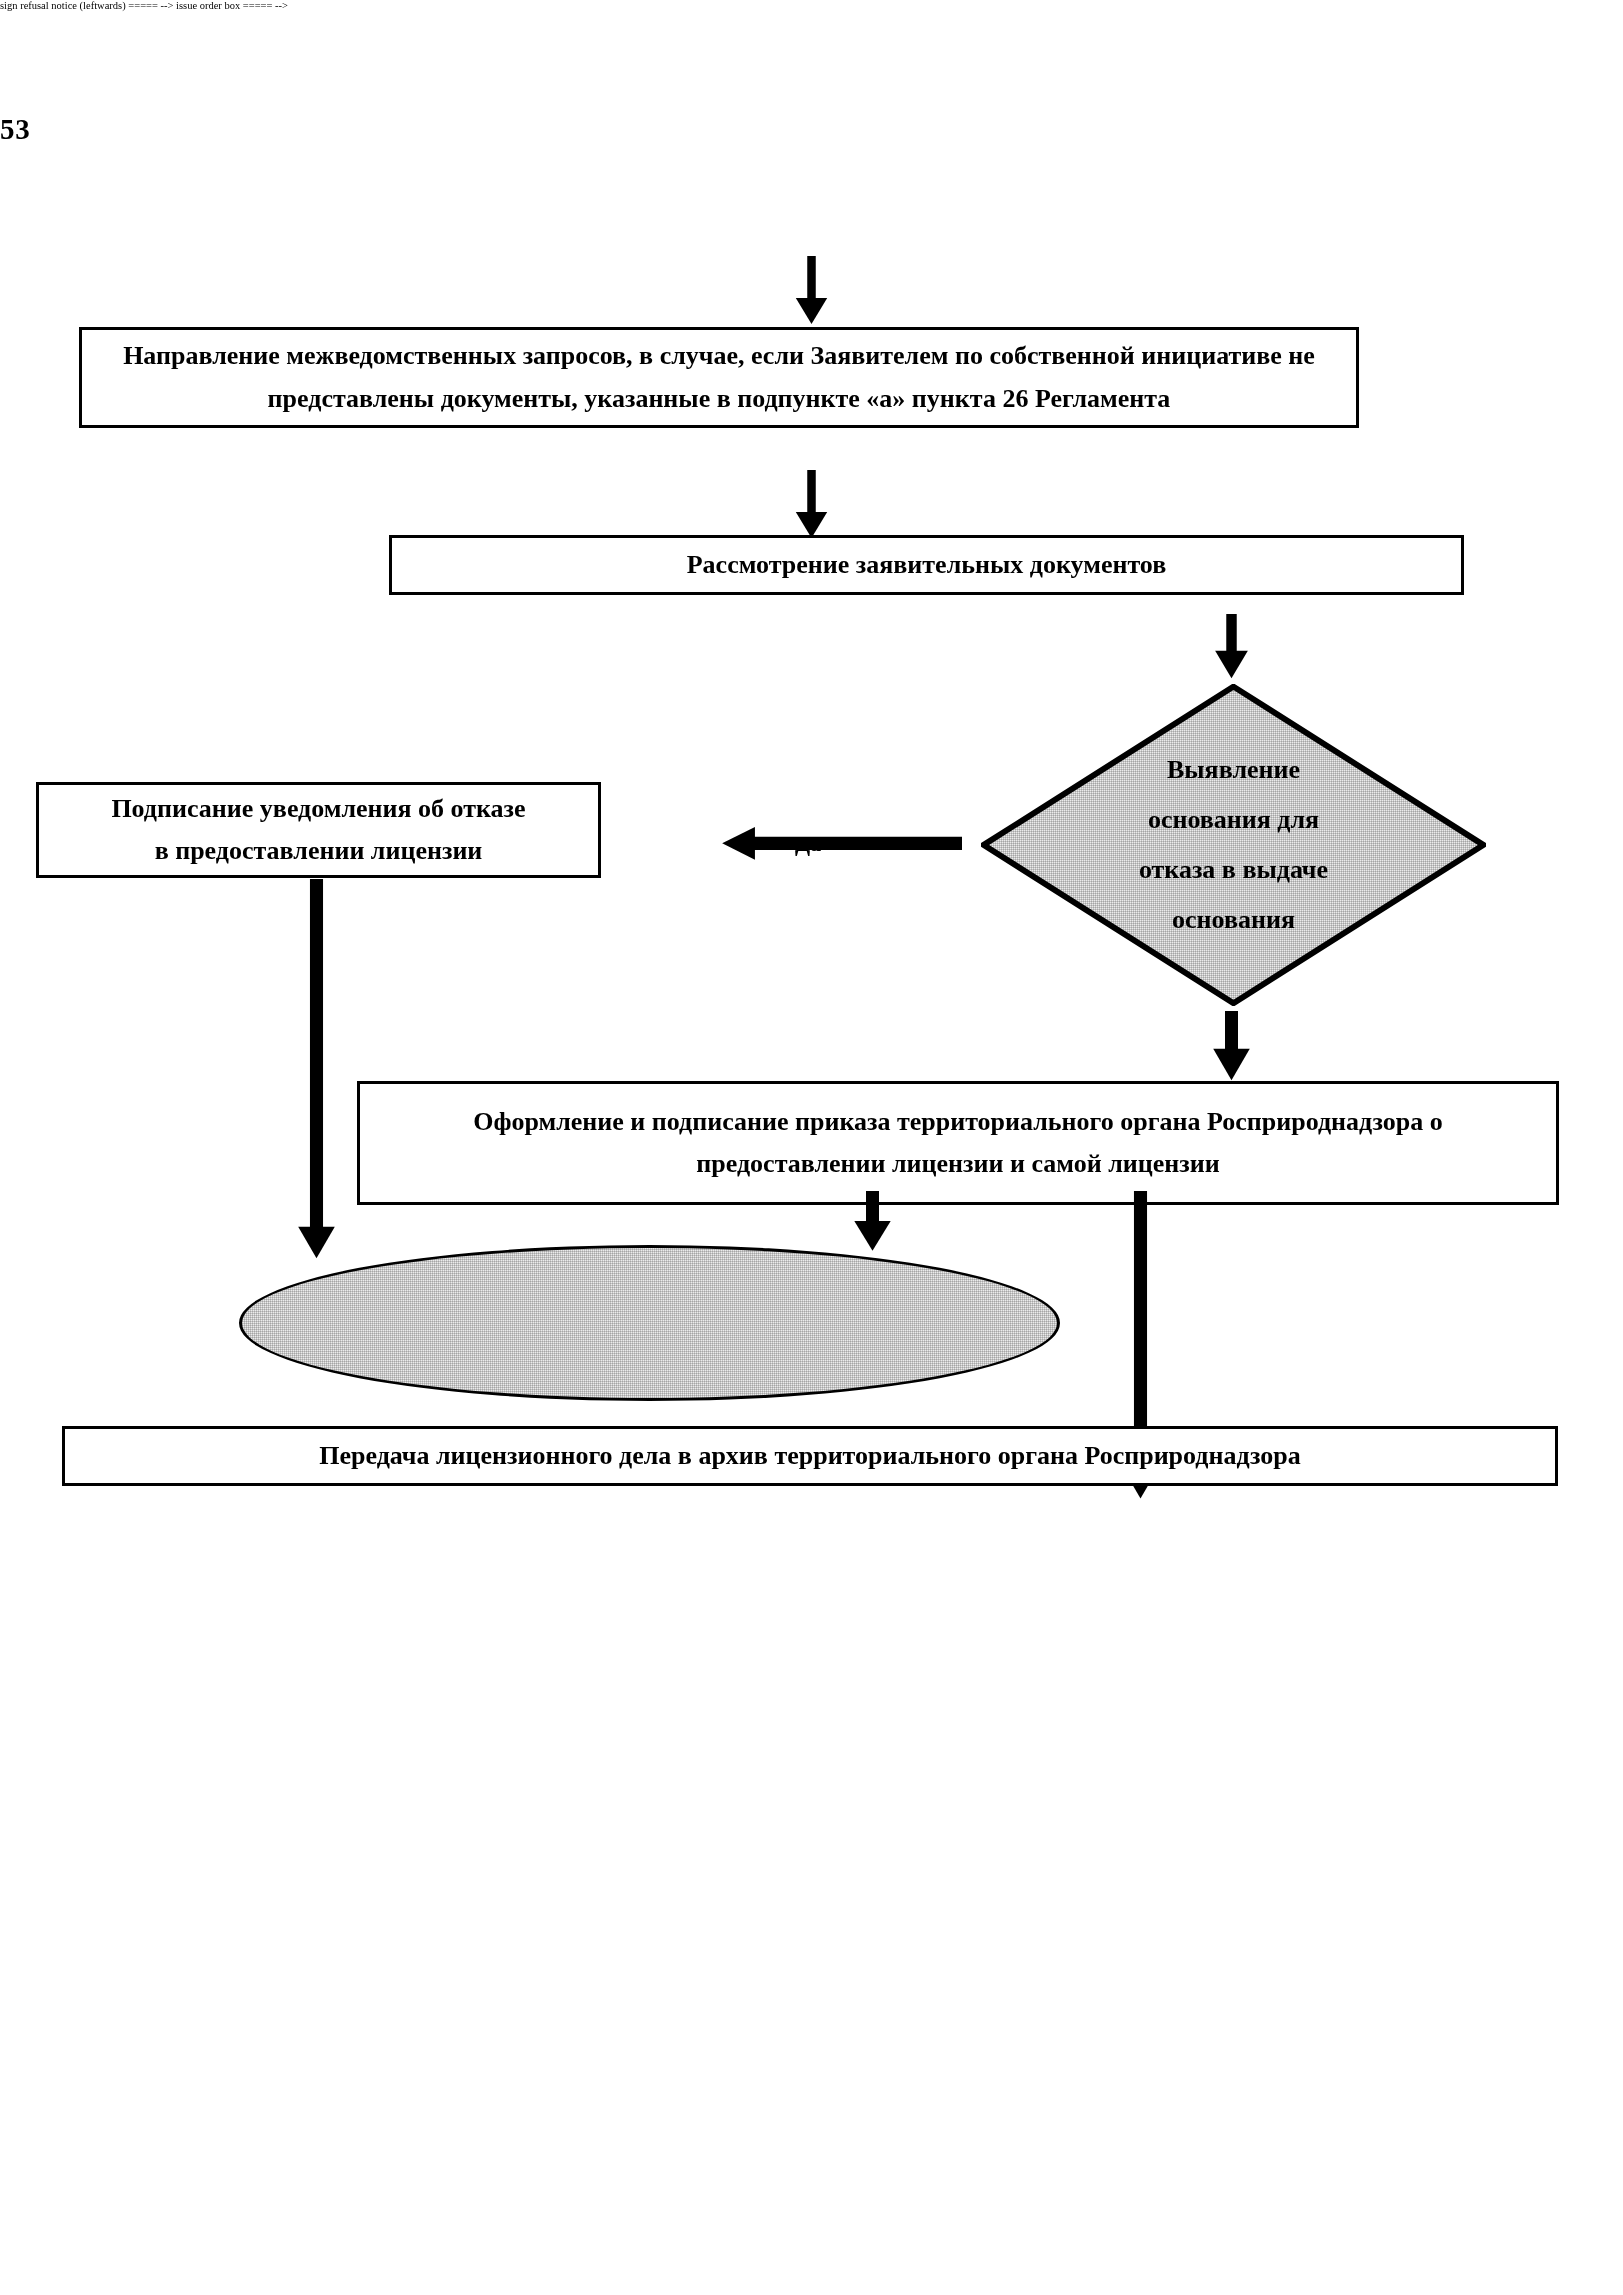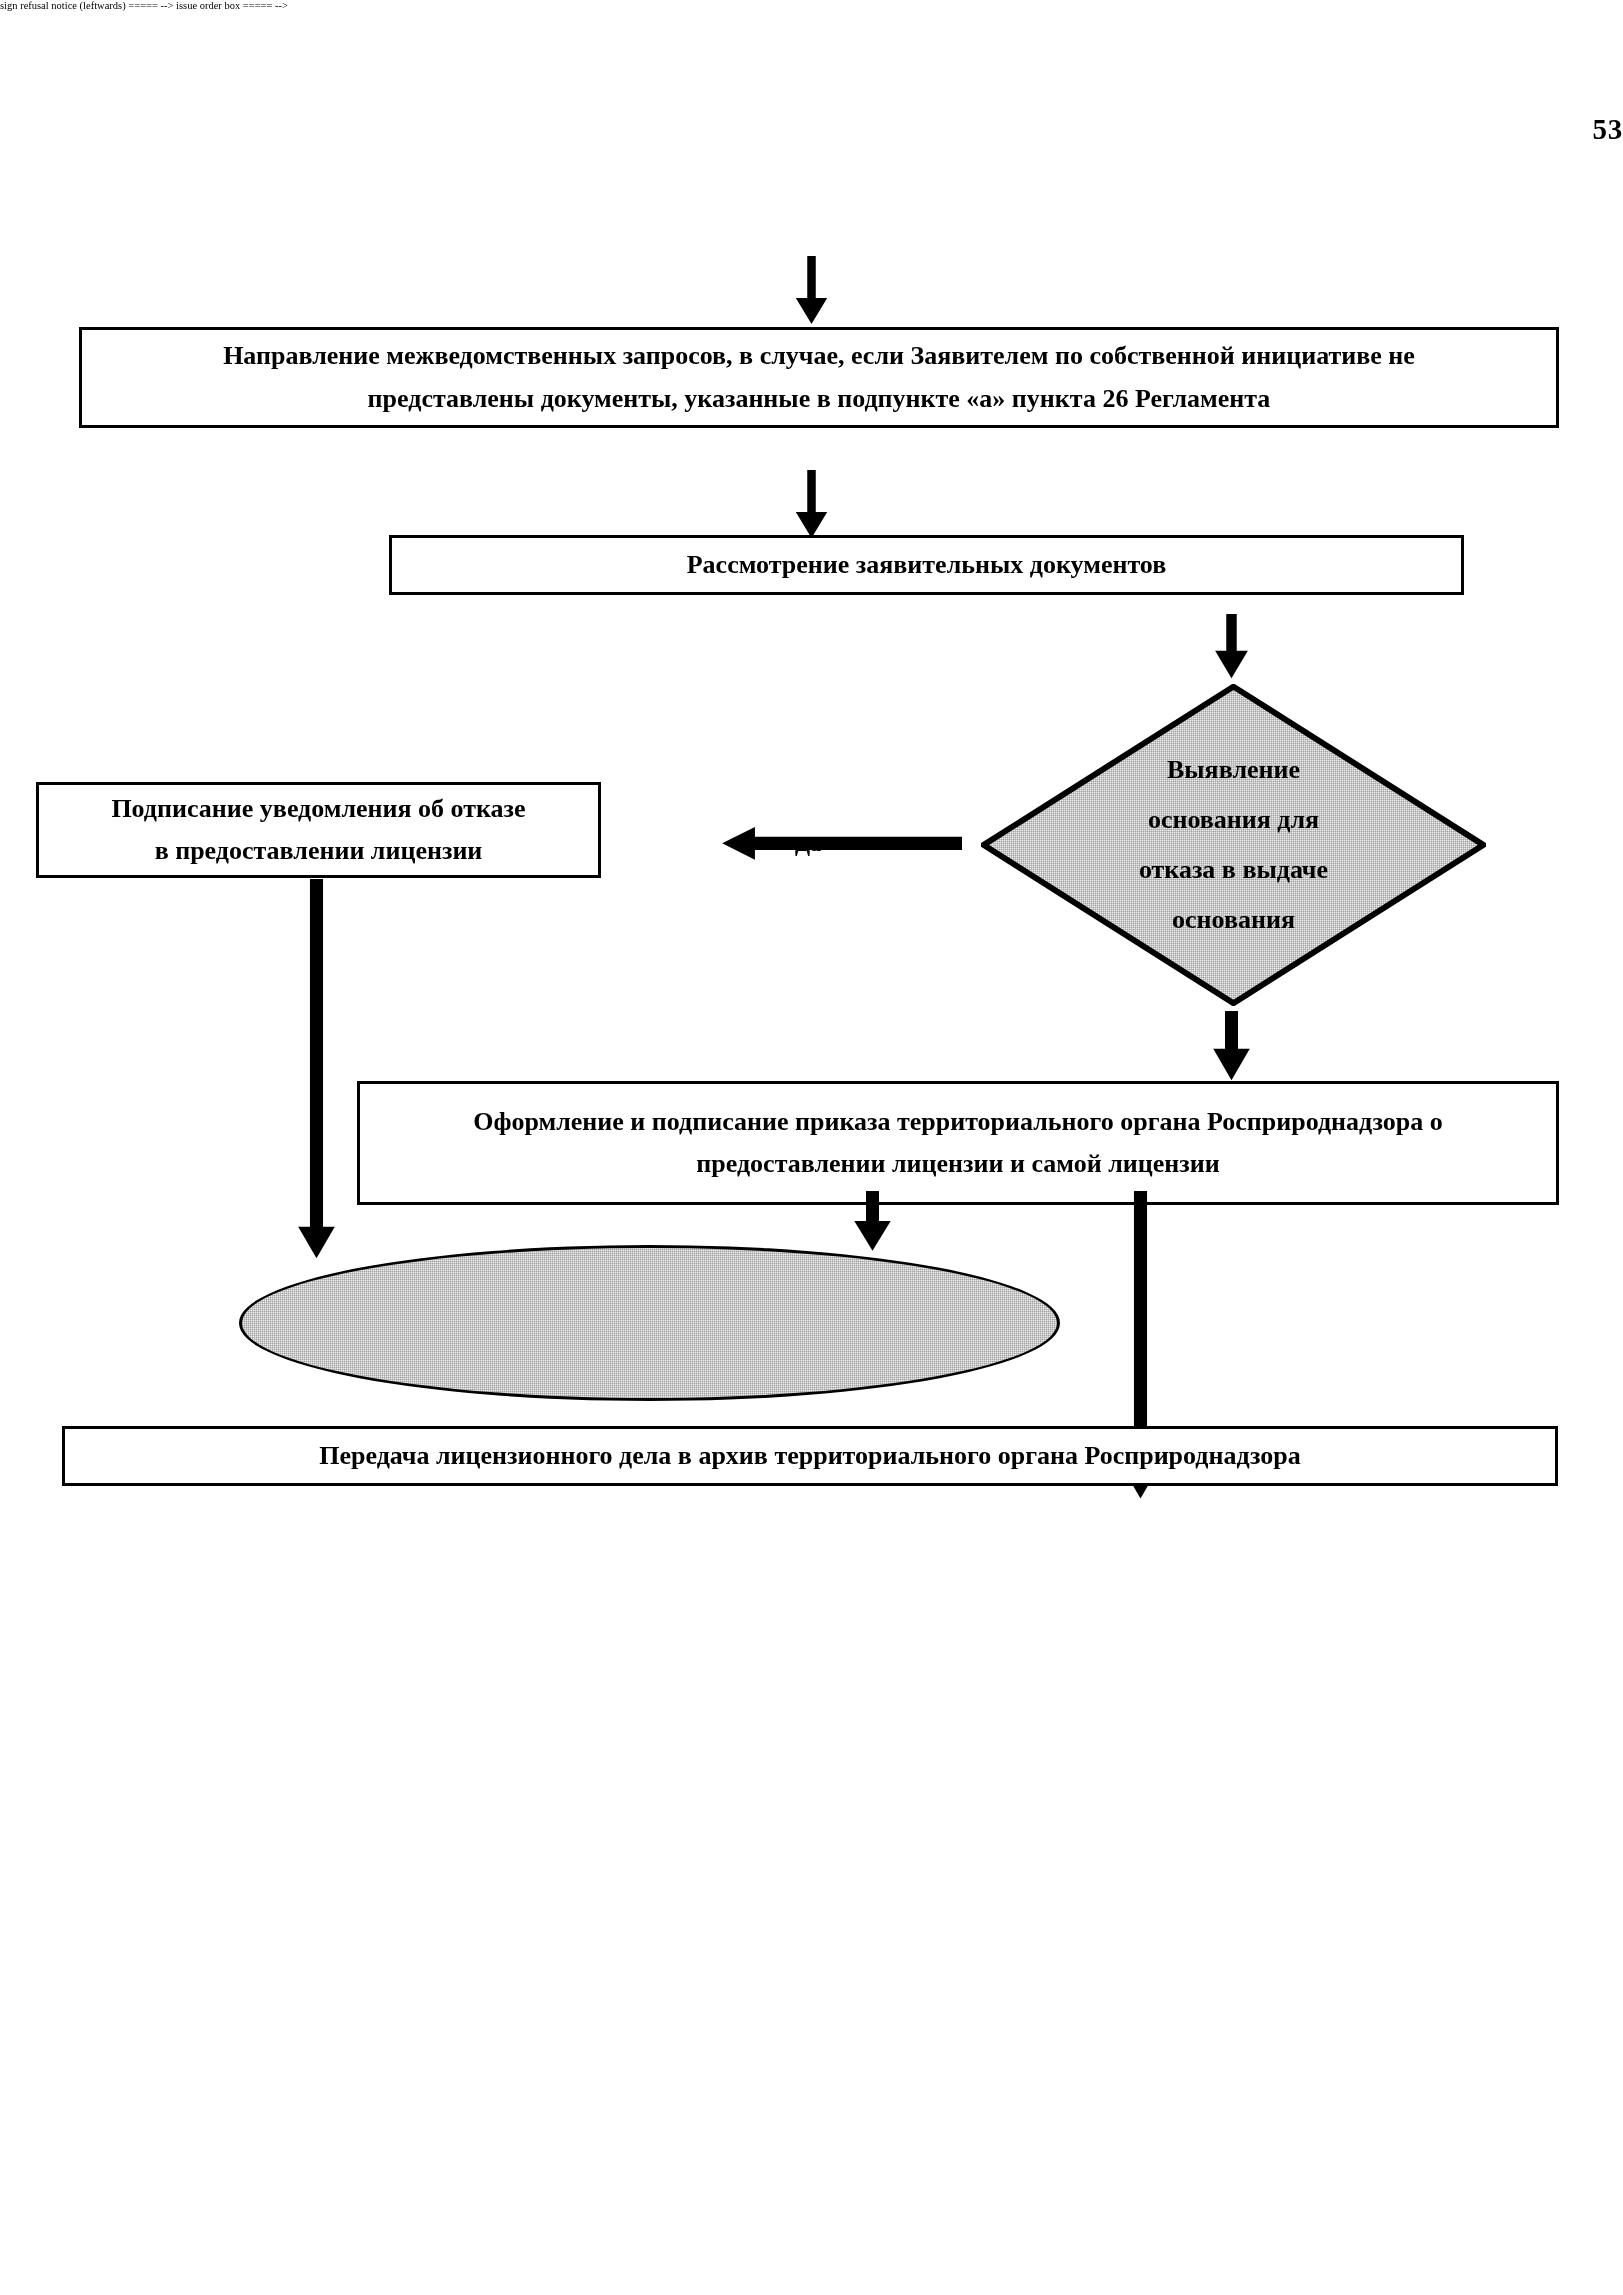--- a/index.html
+++ b/index.html
@@ -18,21 +18,21 @@
     background: #ffffff;
     overflow: hidden;
   }
 
   
   .page-number {
     position: absolute;
     left: 0;
     top: 113px;
     width: 1623px;
-    text-align: right;
+    text-align: left;
     font-size: 29px;
     font-weight: bold;
     letter-spacing: 0.7px;
   }
 
   
   .node {
     position: absolute;
     box-sizing: border-box;
     display: flex;
@@ -149,21 +149,21 @@
 
   
   <div class="conn" style="left:782px; top:256px;">
     <svg width="59" height="72" viewBox="0 0 90 110">
       <line x1="45" y1="0" x2="45" y2="78" stroke="#000" stroke-width="13"></line>
       <polygon points="45,104 21,64 69,64" fill="#000"></polygon>
     </svg>
   </div>
 
   
-  <div class="node rect" style="left:79px; top:327px; width:1480px; height:101px;">
+  <div class="node rect" style="left:79px; top:327px; width:1280px; height:101px;">
     <span class="line">Направление межведомственных запросов, в случае, если Заявителем по собственной инициативе не</span>
     <span class="line">представлены документы, указанные в подпункте «а» пункта 26 Регламента</span>
   </div>
 
   
   <div class="conn" style="left:782px; top:470px;">
     <svg width="59" height="72" viewBox="0 0 90 110">
       <line x1="45" y1="0" x2="45" y2="78" stroke="#000" stroke-width="13"></line>
       <polygon points="45,104 21,64 69,64" fill="#000"></polygon>
     </svg>

